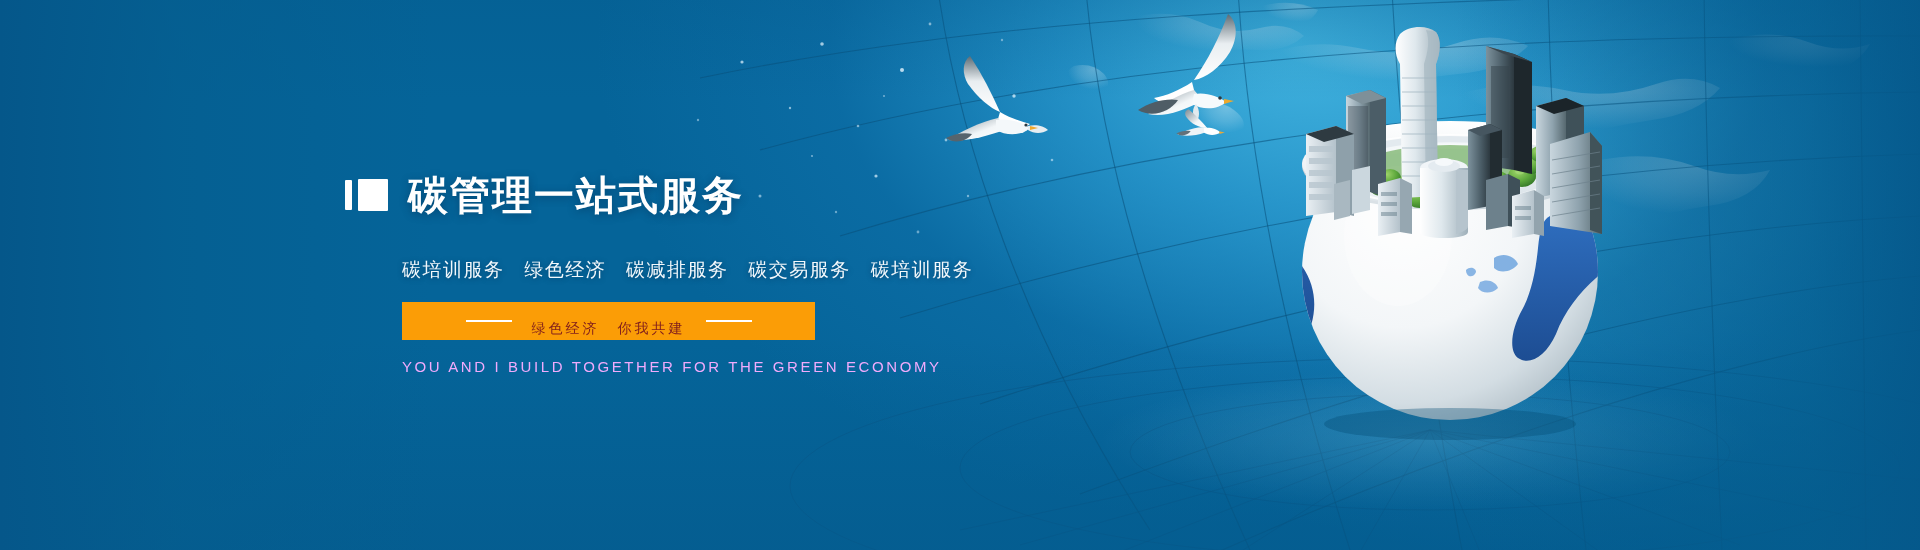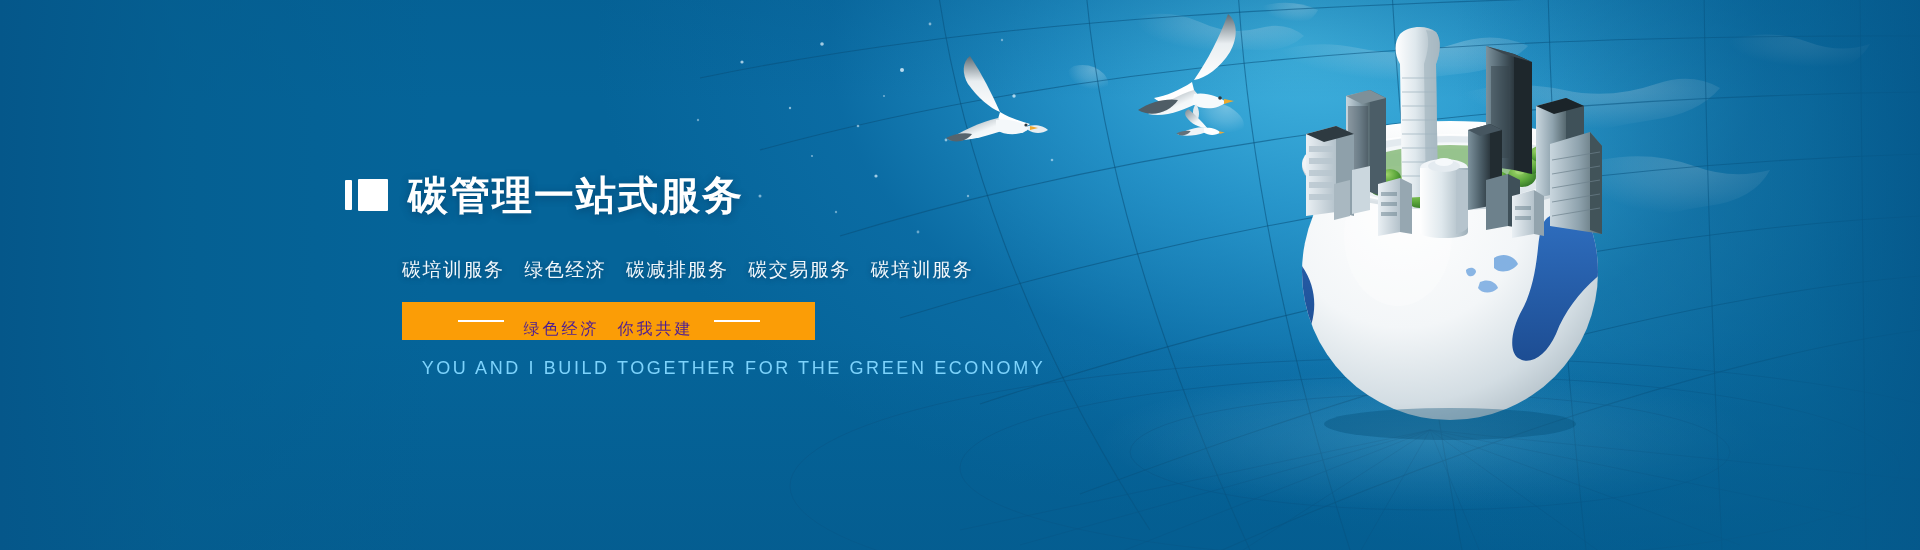--- a/index.html
+++ b/index.html
@@ -80,32 +80,31 @@
     margin-top:19px;margin-left:57px;
     width:413px;height:38px;
     background:#fb9d06;
     display:flex;align-items:center;justify-content:center;
     gap:20px;
   }
   .slogan-bar .rule{
     display:block;width:46px;height:2px;background:#ffffff;
   }
   .slogan-bar .slogan-text{
-    color:#4c1d95;font-size:16px;letter-spacing:3px;white-space:nowrap;margin-top:17px;
+    color:#7f1d1d;font-size:14px;letter-spacing:3px;white-space:nowrap;margin-top:17px;
   }
   .slogan-bar .slogan-text em{font-style:normal;margin-right:18px;}
   .slogan-bar .slogan-text em:last-child{margin-right:0;}
 
   .en-line{
     margin-top:18px;margin-left:57px;
-    color:#7dd3fc;
-    font-size:18px;
+    color:#f0abfc;
+    font-size:15px;
     letter-spacing:2.6px;
     white-space:nowrap;
-    text-align:center;
   }
 
   
   .artwork{
     position:absolute;
     left:1250px;top:20px;
     width:400px;height:420px;
   }
   .artwork svg{position:absolute;left:0;top:0;}
   .birds{position:absolute;left:930px;top:10px;width:420px;height:180px;}

